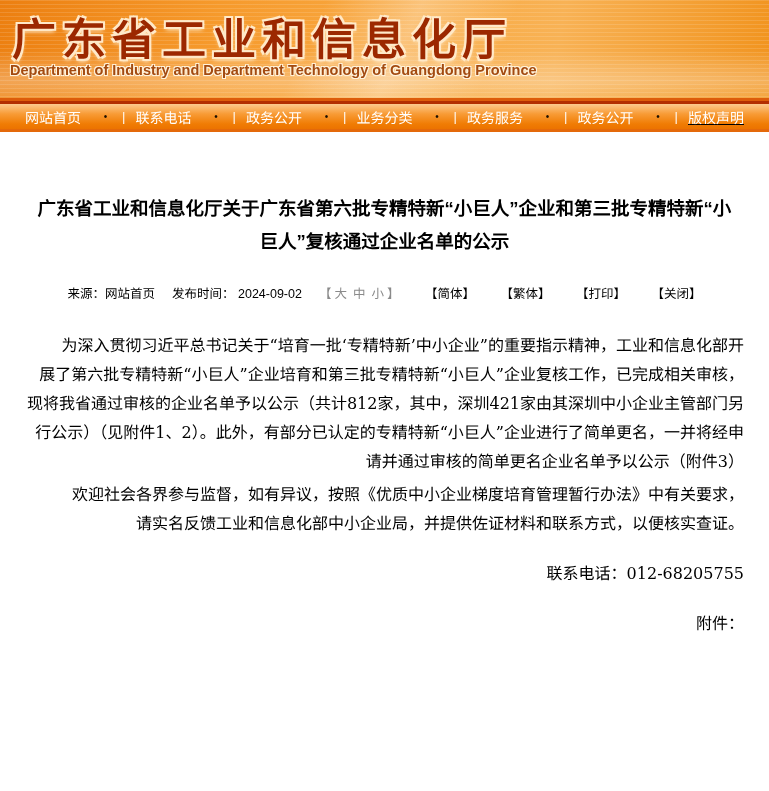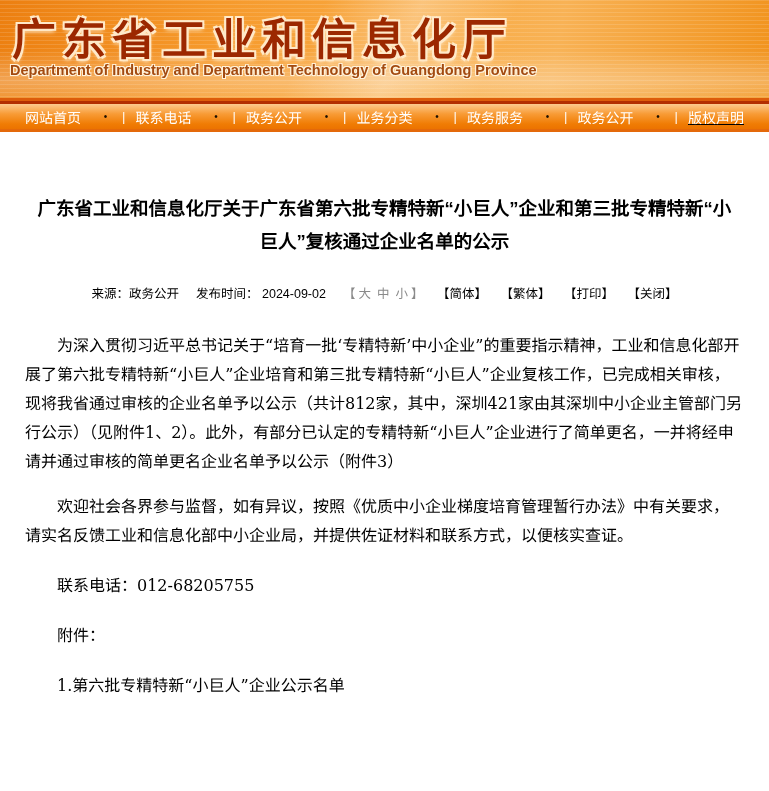--- a/index.html
+++ b/index.html
@@ -116,34 +116,35 @@
     color: #8a8a8a;
     text-decoration: none;
     cursor: pointer;
     margin: 0 3px;
   }
   .meta .size-bracket { color: #8a8a8a; }
   .meta .meta-action {
     color: #000;
     text-decoration: none;
     cursor: pointer;
-    margin-left: 10px;
+    margin-left: 22px;
   }
 
   .article-body {
     margin-top: 29px;
     font-family: "DejaVu Serif", "Liberation Serif", serif;
     font-size: 16px;
     line-height: 29px;
     color: #000;
+    text-align: right;
   }
   .article-body p {
     text-indent: 2em;
   }
-  .article-body p.para + p.para { margin-top: 16px; }
+  .article-body p.para + p.para { margin-top: 4px; }
   .article-body p.line { margin-top: 21px; }
   .attach-list p.line { margin-top: 21px; }
 </style>
 </head>
 <body>
 
 <header class="banner">
   <div class="banner-title">广东省工业和信息化厅</div>
   <div class="banner-subtitle">Department of Industry and Department Technology of Guangdong Province</div>
 </header>
@@ -190,21 +191,21 @@
       <a class="nav-link">版权声明</a>
 
     </li>
   </ul>
 
 <main class="content">
 
   <h1 class="article-title">广东省工业和信息化厅关于广东省第六批专精特新“小巨人”企业和第三批专精特新“小巨人”复核通过企业名单的公示</h1>
 
   <div class="meta">
-    <span>来源：政务公开</span>
+    <span>来源：网站首页</span>
     <span class="sep-space"></span>
     <span>发布时间：  2024-09-02</span>
     <span class="sep-space"></span>
     <span>
       <span class="size-bracket">【</span><a class="size-ctrl">大</a><a class="size-ctrl">中</a><a class="size-ctrl">小</a><span class="size-bracket">】</span>
     </span>
     <a class="meta-action">【简体】</a>
     <a class="meta-action">【繁体】</a>
     <a class="meta-action">【打印】</a>
     <a class="meta-action">【关闭】</a>
@@ -212,20 +213,19 @@
 
   <div class="article-body">
     <p class="para">为深入贯彻习近平总书记关于“培育一批‘专精特新’中小企业”的重要指示精神，工业和信息化部开展了第六批专精特新“小巨人”企业培育和第三批专精特新“小巨人”企业复核工作，已完成相关审核，现将我省通过审核的企业名单予以公示（共计812家，其中，深圳421家由其深圳中小企业主管部门另行公示）（见附件1、2）。此外，有部分已认定的专精特新“小巨人”企业进行了简单更名，一并将经申请并通过审核的简单更名企业名单予以公示（附件3）</p>
     <p class="para">欢迎社会各界参与监督，如有异议，按照《优质中小企业梯度培育管理暂行办法》中有关要求，请实名反馈工业和信息化部中小企业局，并提供佐证材料和联系方式，以便核实查证。</p>
 
     <p class="line">联系电话：012-68205755</p>
     <p class="line">附件：</p>
 
     <div class="attach-list">
 
-        <p class="line">1.第六批专精特新“小巨人”企业公示名单</p>
 
 
       </div>
 
   </div>
 
 </main>
 
 </body></html>

